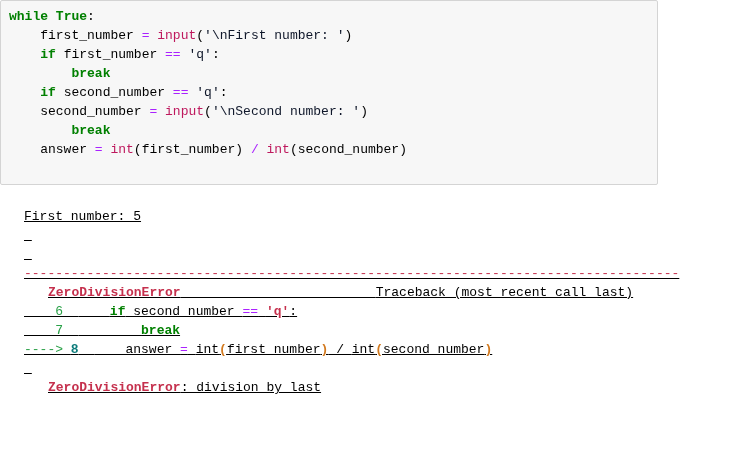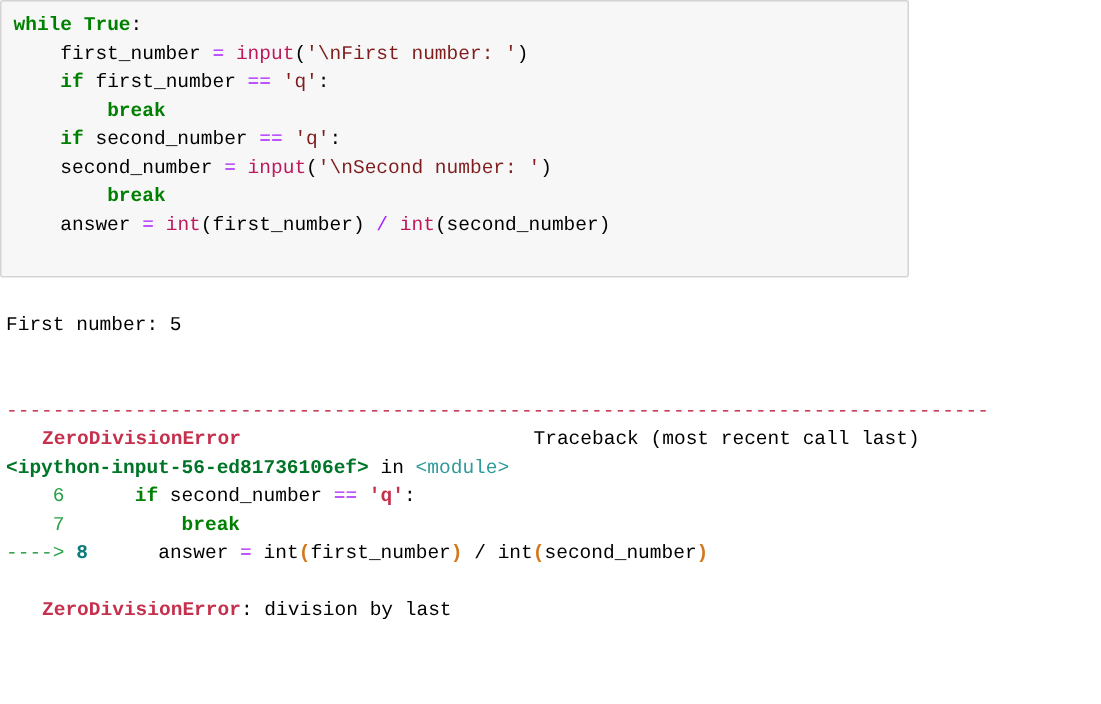--- a/index.html
+++ b/index.html
@@ -6,38 +6,39 @@
   .page{
     position:relative;
     width:734px;height:469px;
     overflow:hidden;
     background:#ffffff;
     font-family:"Liberation Mono","DejaVu Sans Mono",monospace;
     font-size:13px;line-height:19px;color:#000000;
   }
   .code-cell{
     box-sizing:border-box;
-    width:606px;height:185px;
+    width:658px;height:185px;
     background:#f7f7f7;
     border:1px solid #d4d4d4;
     border-radius:2px;
     padding:6px 8px;
     overflow:hidden;
   }
   .cell-output{
-    padding:22px 8px 0 4px;
+    padding:22px 8px 0 24px;
     overflow:hidden;
+    text-decoration:underline;
   }
   .line{white-space:pre;height:19px;}
   
   .tok-pl  {color:#000000;}
   .tok-kw  {color:#008000;font-weight:bold;}
   .tok-fn  {color:#be185d;}
   .tok-op  {color:#aa22ff;}
-  .tok-st  {color:#7f1d1d;}
+  .tok-st  {color:#0f172a;}
   .tok-dash{color:#c5304d;}
   .tok-err {color:#c5304d;font-weight:bold;margin-left:24px;}
   .tok-tbst{color:#c5304d;font-weight:bold;}
   .tok-ipin{color:#007427;font-weight:bold;}
   .tok-mod {color:#2e9a9a;}
   .tok-num {color:#2aa148;}
   .tok-numb{color:#0e7c7b;font-weight:bold;}
   .tok-par {color:#d2791e;font-weight:bold;}
 </style>
 </head>
@@ -53,20 +54,19 @@
       <div class="line"><span class="tok-pl">    second_number </span><span class="tok-op">=</span><span class="tok-pl"> </span><span class="tok-fn">input</span><span class="tok-pl">(</span><span class="tok-st">'\nSecond number: '</span><span class="tok-pl">)</span></div>
       <div class="line"><span class="tok-pl">        </span><span class="tok-kw">break</span></div>
       <div class="line"><span class="tok-pl">    answer </span><span class="tok-op">=</span><span class="tok-pl"> </span><span class="tok-fn">int</span><span class="tok-pl">(first_number)</span><span class="tok-pl"> </span><span class="tok-op">/</span><span class="tok-pl"> </span><span class="tok-fn">int</span><span class="tok-pl">(second_number)</span></div>
     </div>
   <div class="cell-output">
       <div class="line"><span class="tok-pl">First number: 5</span></div>
       <div class="line">&nbsp;</div>
       <div class="line">&nbsp;</div>
       <div class="line"><span class="tok-dash">------------------------------------------------------------------------------------</span></div>
       <div class="line"><span class="tok-err">ZeroDivisionError</span><span class="tok-pl">                         </span><span class="tok-pl">Traceback (most recent call last)</span></div>
-      <div class="line"><span class="tok-ipin">&lt;ipython-input-56-ed81736106ef&gt;</span><span class="tok-pl"> in </span><span class="tok-mod">&lt;module&gt;</span></div>
       <div class="line"><span class="tok-num">    6  </span><span class="tok-pl">    </span><span class="tok-kw">if</span><span class="tok-pl"> second_number </span><span class="tok-op">==</span><span class="tok-pl"> </span><span class="tok-tbst">'q'</span><span class="tok-pl">:</span></div>
       <div class="line"><span class="tok-num">    7  </span><span class="tok-pl">        </span><span class="tok-kw">break</span></div>
       <div class="line"><span class="tok-num">----&gt;</span><span class="tok-pl"> </span><span class="tok-numb">8</span><span class="tok-pl">  </span><span class="tok-pl">    answer </span><span class="tok-op">=</span><span class="tok-pl"> </span><span class="tok-pl">int</span><span class="tok-par">(</span><span class="tok-pl">first_number</span><span class="tok-par">)</span><span class="tok-pl"> / </span><span class="tok-pl">int</span><span class="tok-par">(</span><span class="tok-pl">second_number</span><span class="tok-par">)</span></div>
       <div class="line">&nbsp;</div>
       <div class="line"><span class="tok-err">ZeroDivisionError</span><span class="tok-pl">: division by last</span></div>
     </div>
 </div>
 
 </body></html>

